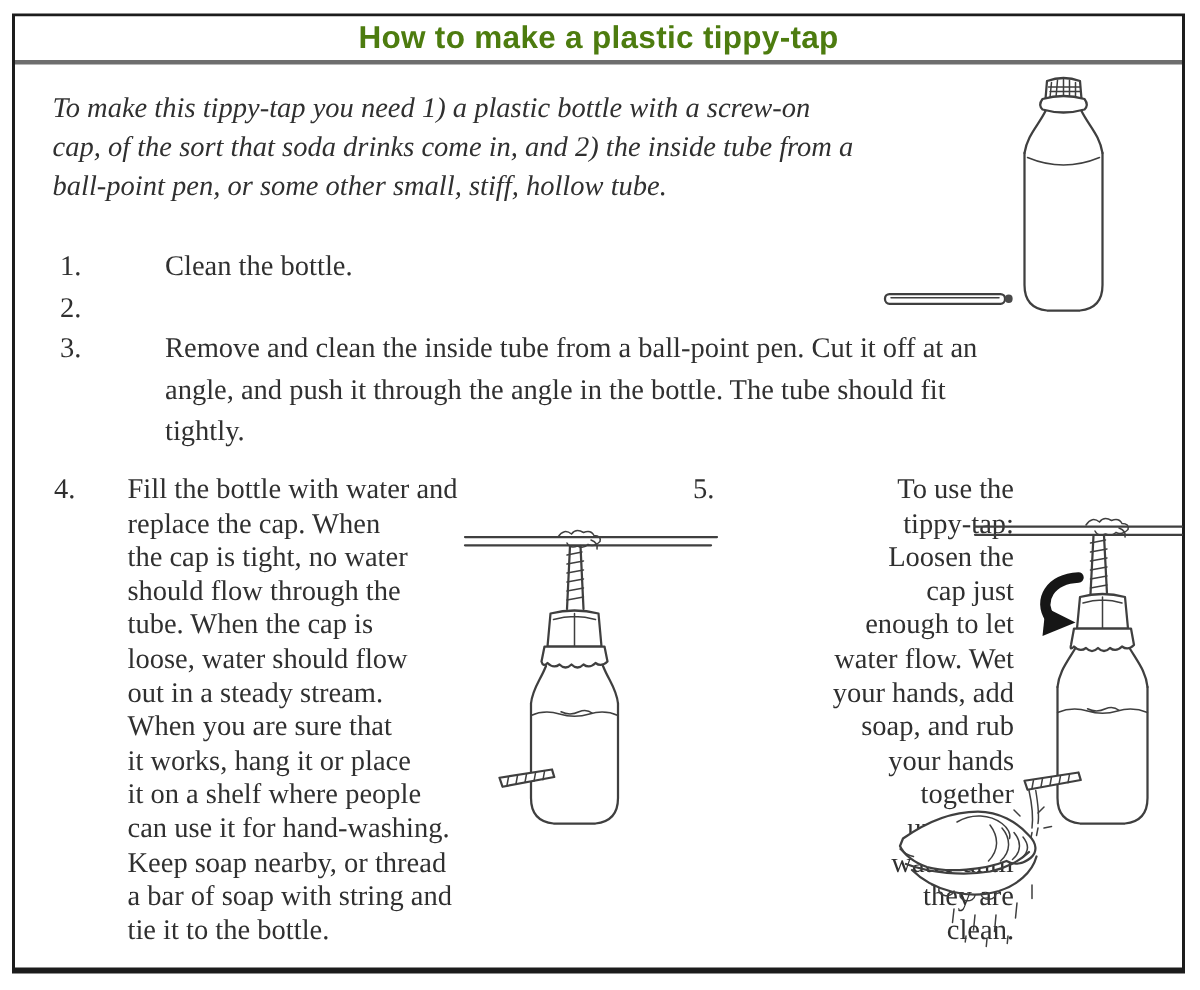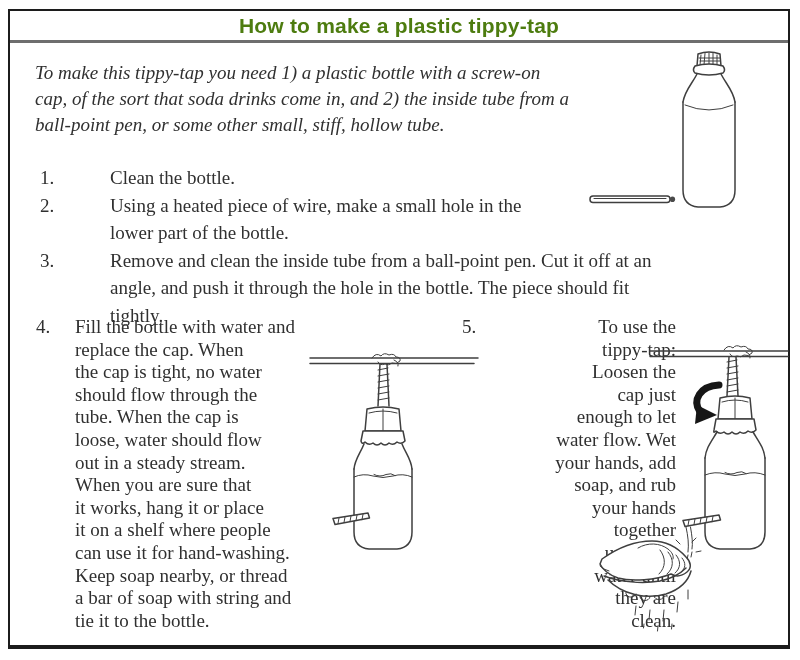--- a/index.html
+++ b/index.html
@@ -20,21 +20,21 @@
   }
   .textblock{position:absolute;white-space:pre-line;font-size:19px;font-style:italic;}
   .intro{left:35px;top:60px;width:640px;line-height:26px;}
   .steps123{position:absolute;left:40px;top:164px;width:700px;}
   .steprow{display:flex;line-height:27.5px;font-size:19px;}
   .steprow .num{width:38px;flex:0 0 38px;}
   .steprow .stext{white-space:pre-line;margin-left:32px;}
   .colnum{position:absolute;font-size:19px;line-height:22.6px;}
   .coltext{position:absolute;white-space:pre-line;font-size:19px;line-height:22.6px;}
   .num4{left:36px;top:316px;}
-  .text4{left:75px;top:316px;width:305px;}
+  .text4{left:85px;top:316px;width:305px;}
   .num5{left:462px;top:316px;}
   .text5{left:501px;top:316px;width:175px;text-align:right;}
   svg{position:absolute;overflow:visible;}
   .sk{stroke:#3f3f3f;fill:none;stroke-width:1.5;stroke-linecap:round;stroke-linejoin:round;}
   .skw{stroke:#3f3f3f;fill:#ffffff;stroke-width:1.5;stroke-linecap:round;stroke-linejoin:round;}
   .skt{stroke:#3f3f3f;fill:none;stroke-width:1;stroke-linecap:round;}
 </style>
 </head>
 <body>
 
@@ -46,27 +46,25 @@
 cap, of the sort that soda drinks come in, and 2) the inside tube from a
 ball-point pen, or some other small, stiff, hollow tube.</div>
 
 <div class="steps123">
   <div class="steprow">
     <span class="num">1.</span>
     <span class="stext">Clean the bottle.</span>
   </div>
   <div class="steprow">
     <span class="num">2.</span>
-    <span class="stext">Using a heated piece of wire, make a small hole in the
-lower part of the bottle.</span>
   </div>
   <div class="steprow">
     <span class="num">3.</span>
     <span class="stext">Remove and clean the inside tube from a ball-point pen. Cut it off at an
-angle, and push it through the hole in the bottle. The piece should fit
+angle, and push it through the angle in the bottle. The tube should fit
 tightly.</span>
   </div>
 </div>
 
 <div class="colnum num4">4.</div>
 <div class="coltext text4">Fill the bottle with water and
 replace the cap. When
 the cap is tight, no water
 should flow through the
 tube. When the cap is

